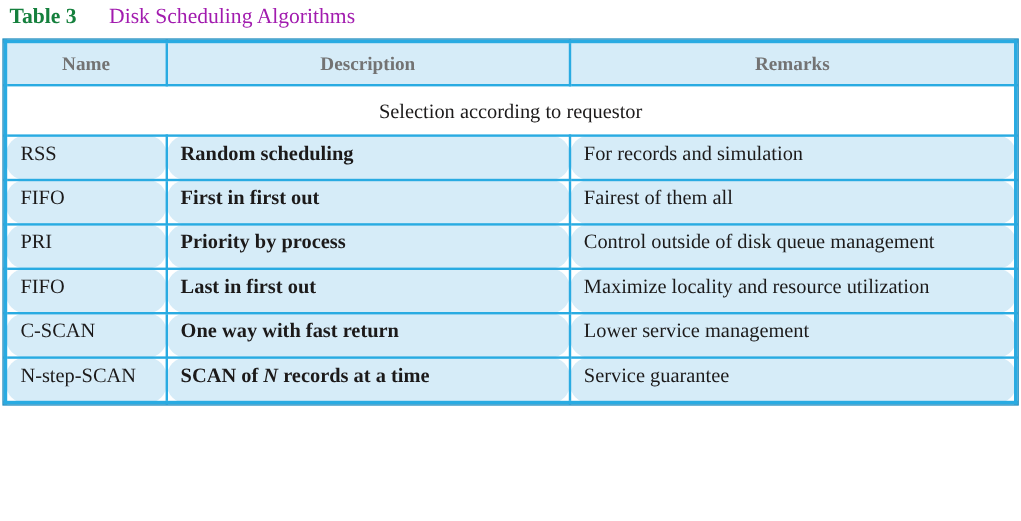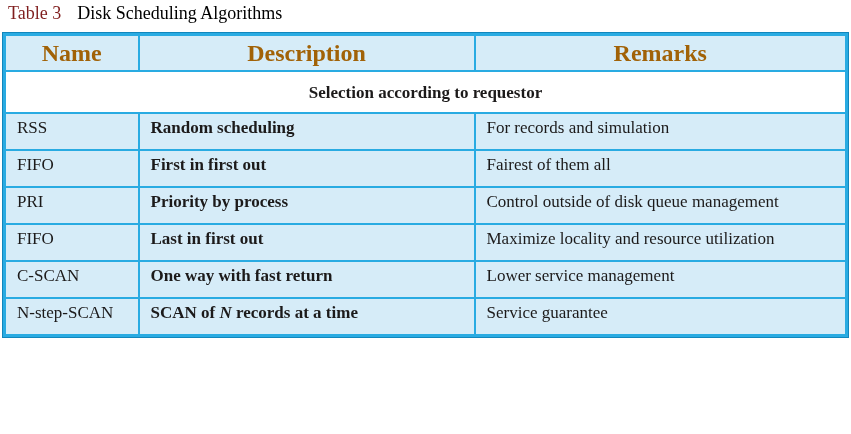--- a/index.html
+++ b/index.html
@@ -13,26 +13,26 @@
     overflow: hidden;
   }
   .caption {
     position: absolute;
     left: 8px;
     top: 3px;
     font-size: 18px;
     white-space: nowrap;
   }
   .caption .cap-label {
-    color: #7f1d1d;
-    font-weight: normal;
-    margin-right: 16px;
+    color: #15803d;
+    font-weight: bold;
+    margin-right: 27px;
   }
   .caption .cap-title {
-    color: #000000;
+    color: #a21caf;
   }
   .tbl-wrap {
     position: absolute;
     left: 3px;
     top: 33px;
     width: 845px;
   }
   table.disk {
     border-collapse: collapse;
     table-layout: fixed;
@@ -46,35 +46,36 @@
     border: 2px solid #29abe2;
     background: #d6ecf8;
     font-size: 17px;
     line-height: 21px;
   }
   table.disk th {
     font-weight: bold;
     text-align: center;
     vertical-align: middle;
     height: 32px;
-    font-size: 24px;
-    color: #a16207;
+    font-size: 16px;
+    color: #737373;
   }
   tr.section-row td {
     background: #ffffff;
-    font-weight: bold;
+    font-weight: normal;
     text-align: center;
     vertical-align: middle;
     height: 38px;
     font-size: 17px;
   }
   tr.data-row td {
     vertical-align: top;
     height: 29px;
     padding: 3px 8px 3px 11px;
+    border-radius: 16px;
   }
   td.desc-cell { white-space: pre-line; font-weight: bold; }
   .it { font-style: italic; }
 </style>
 </head>
 <body>
 
 <div class="caption">
   <span class="cap-label">Table 3</span><span class="cap-title">Disk Scheduling Algorithms</span>
 </div>

